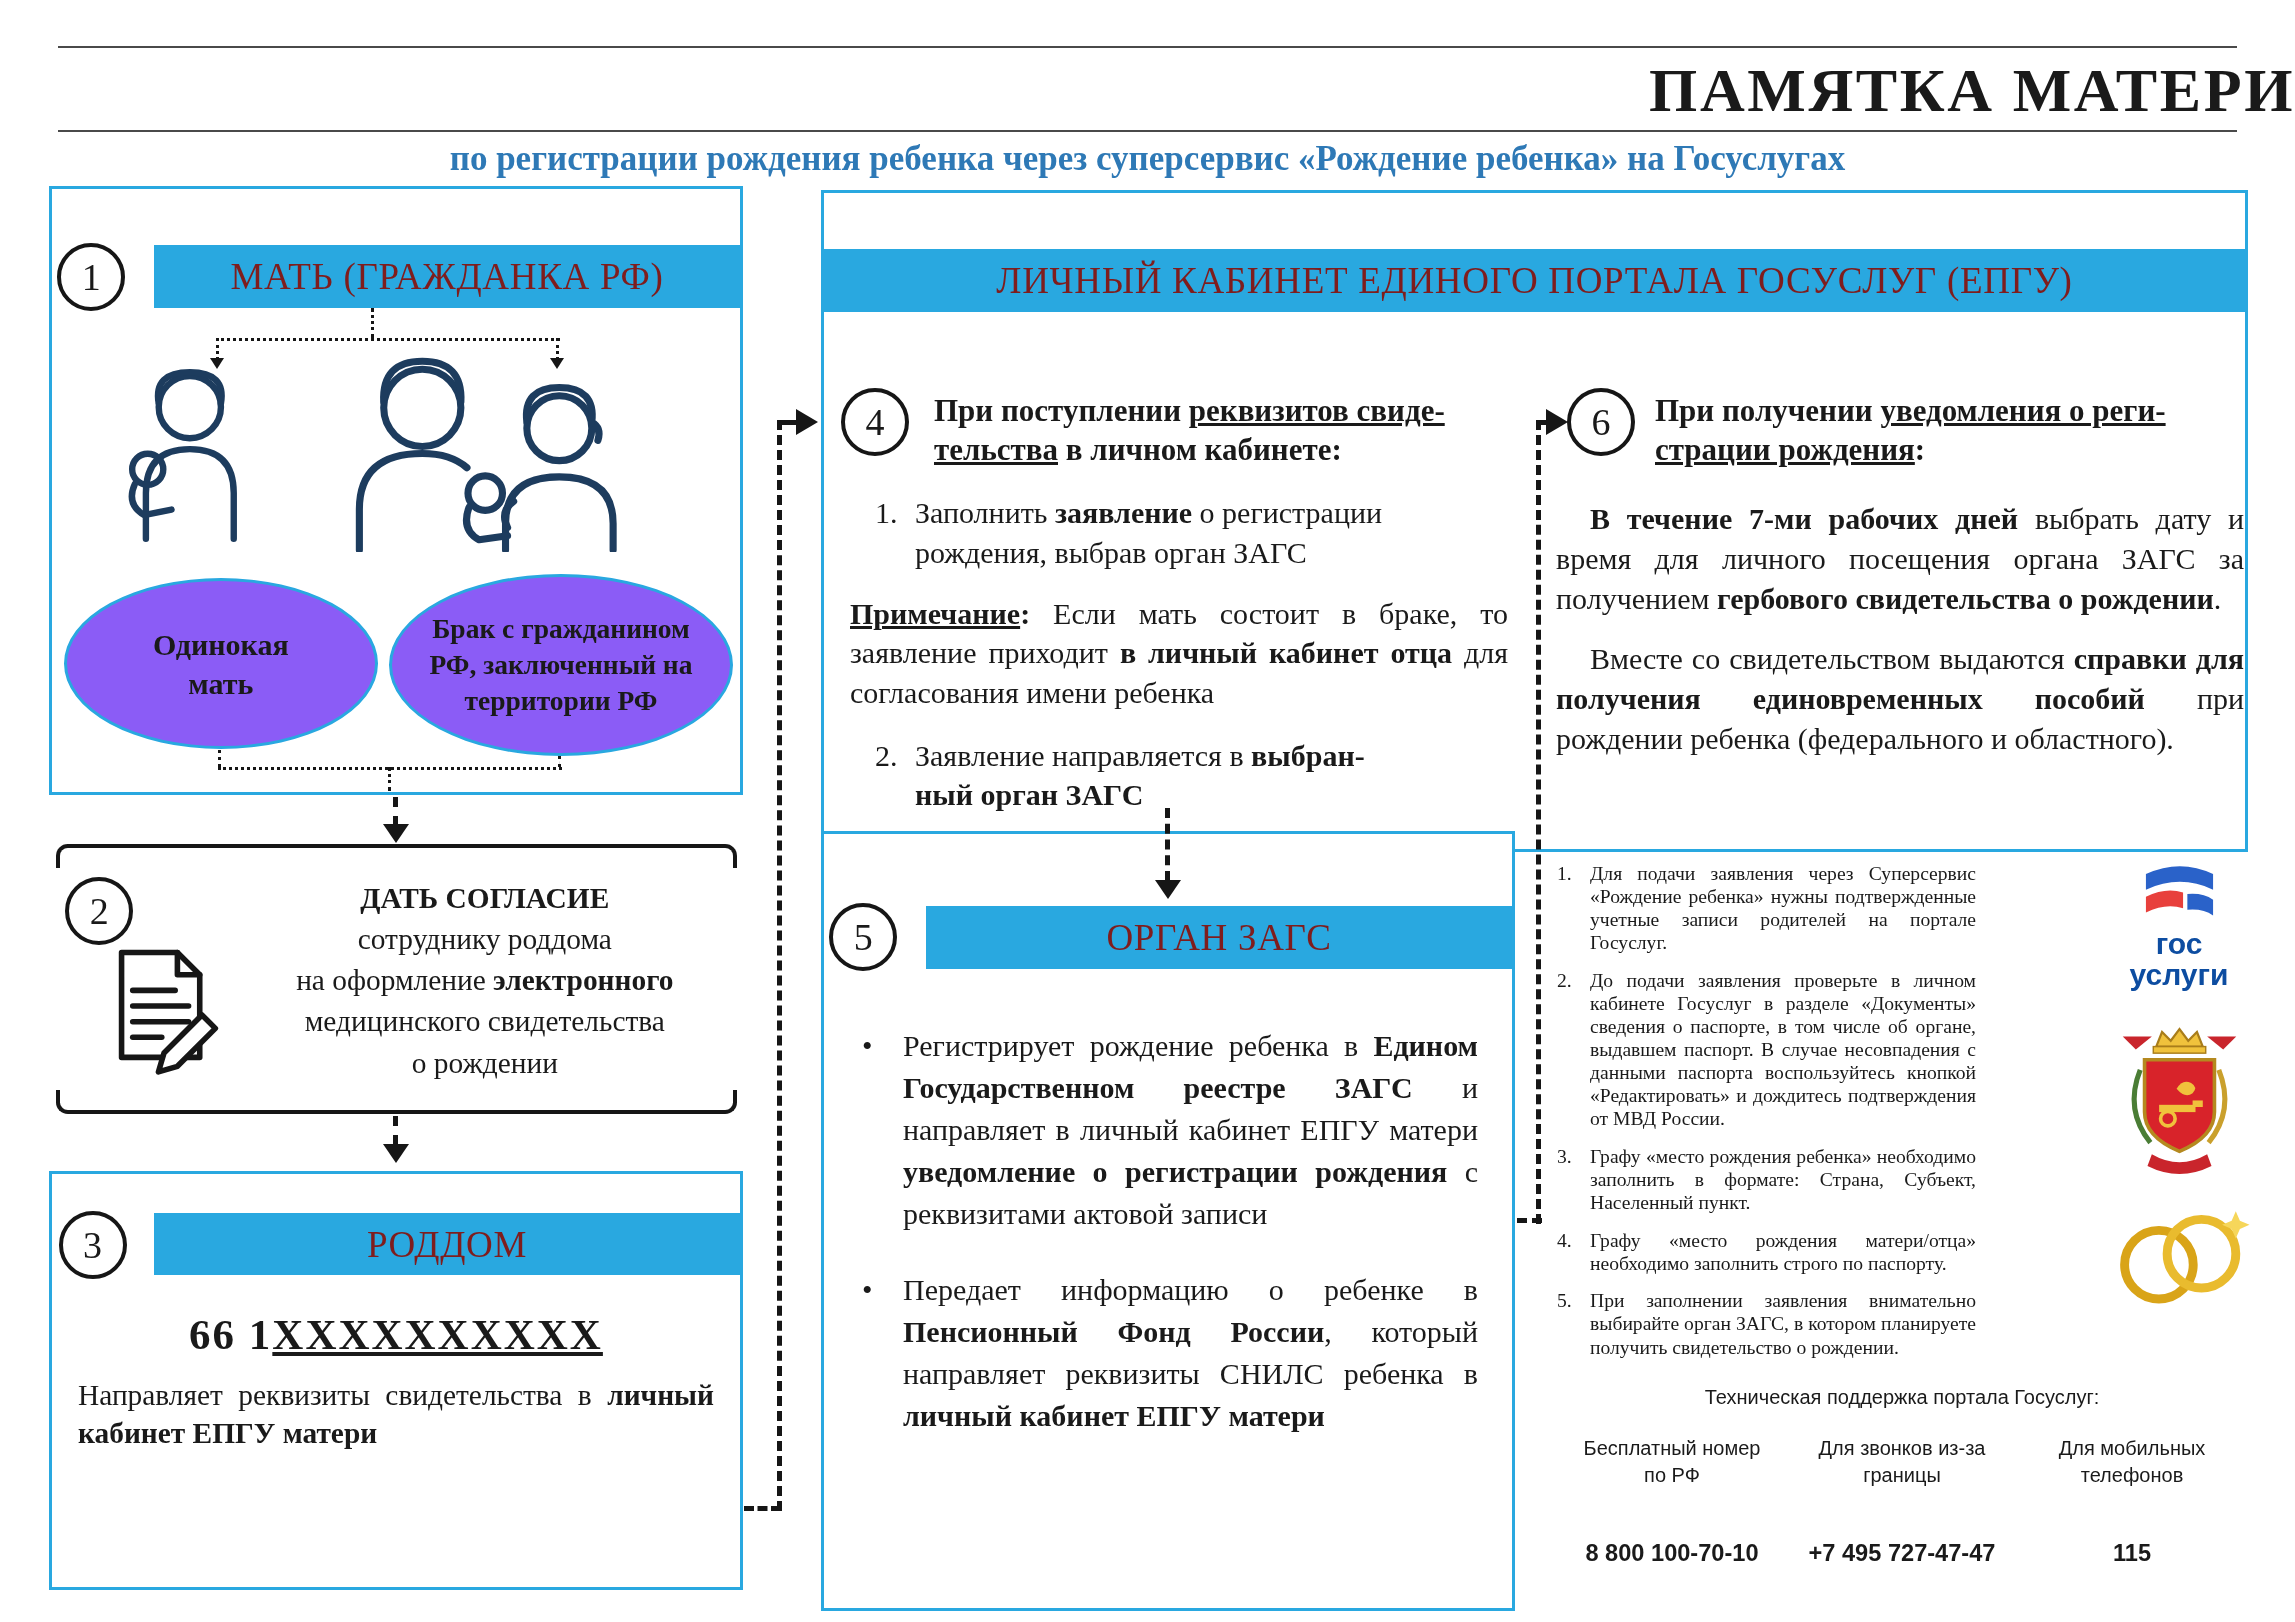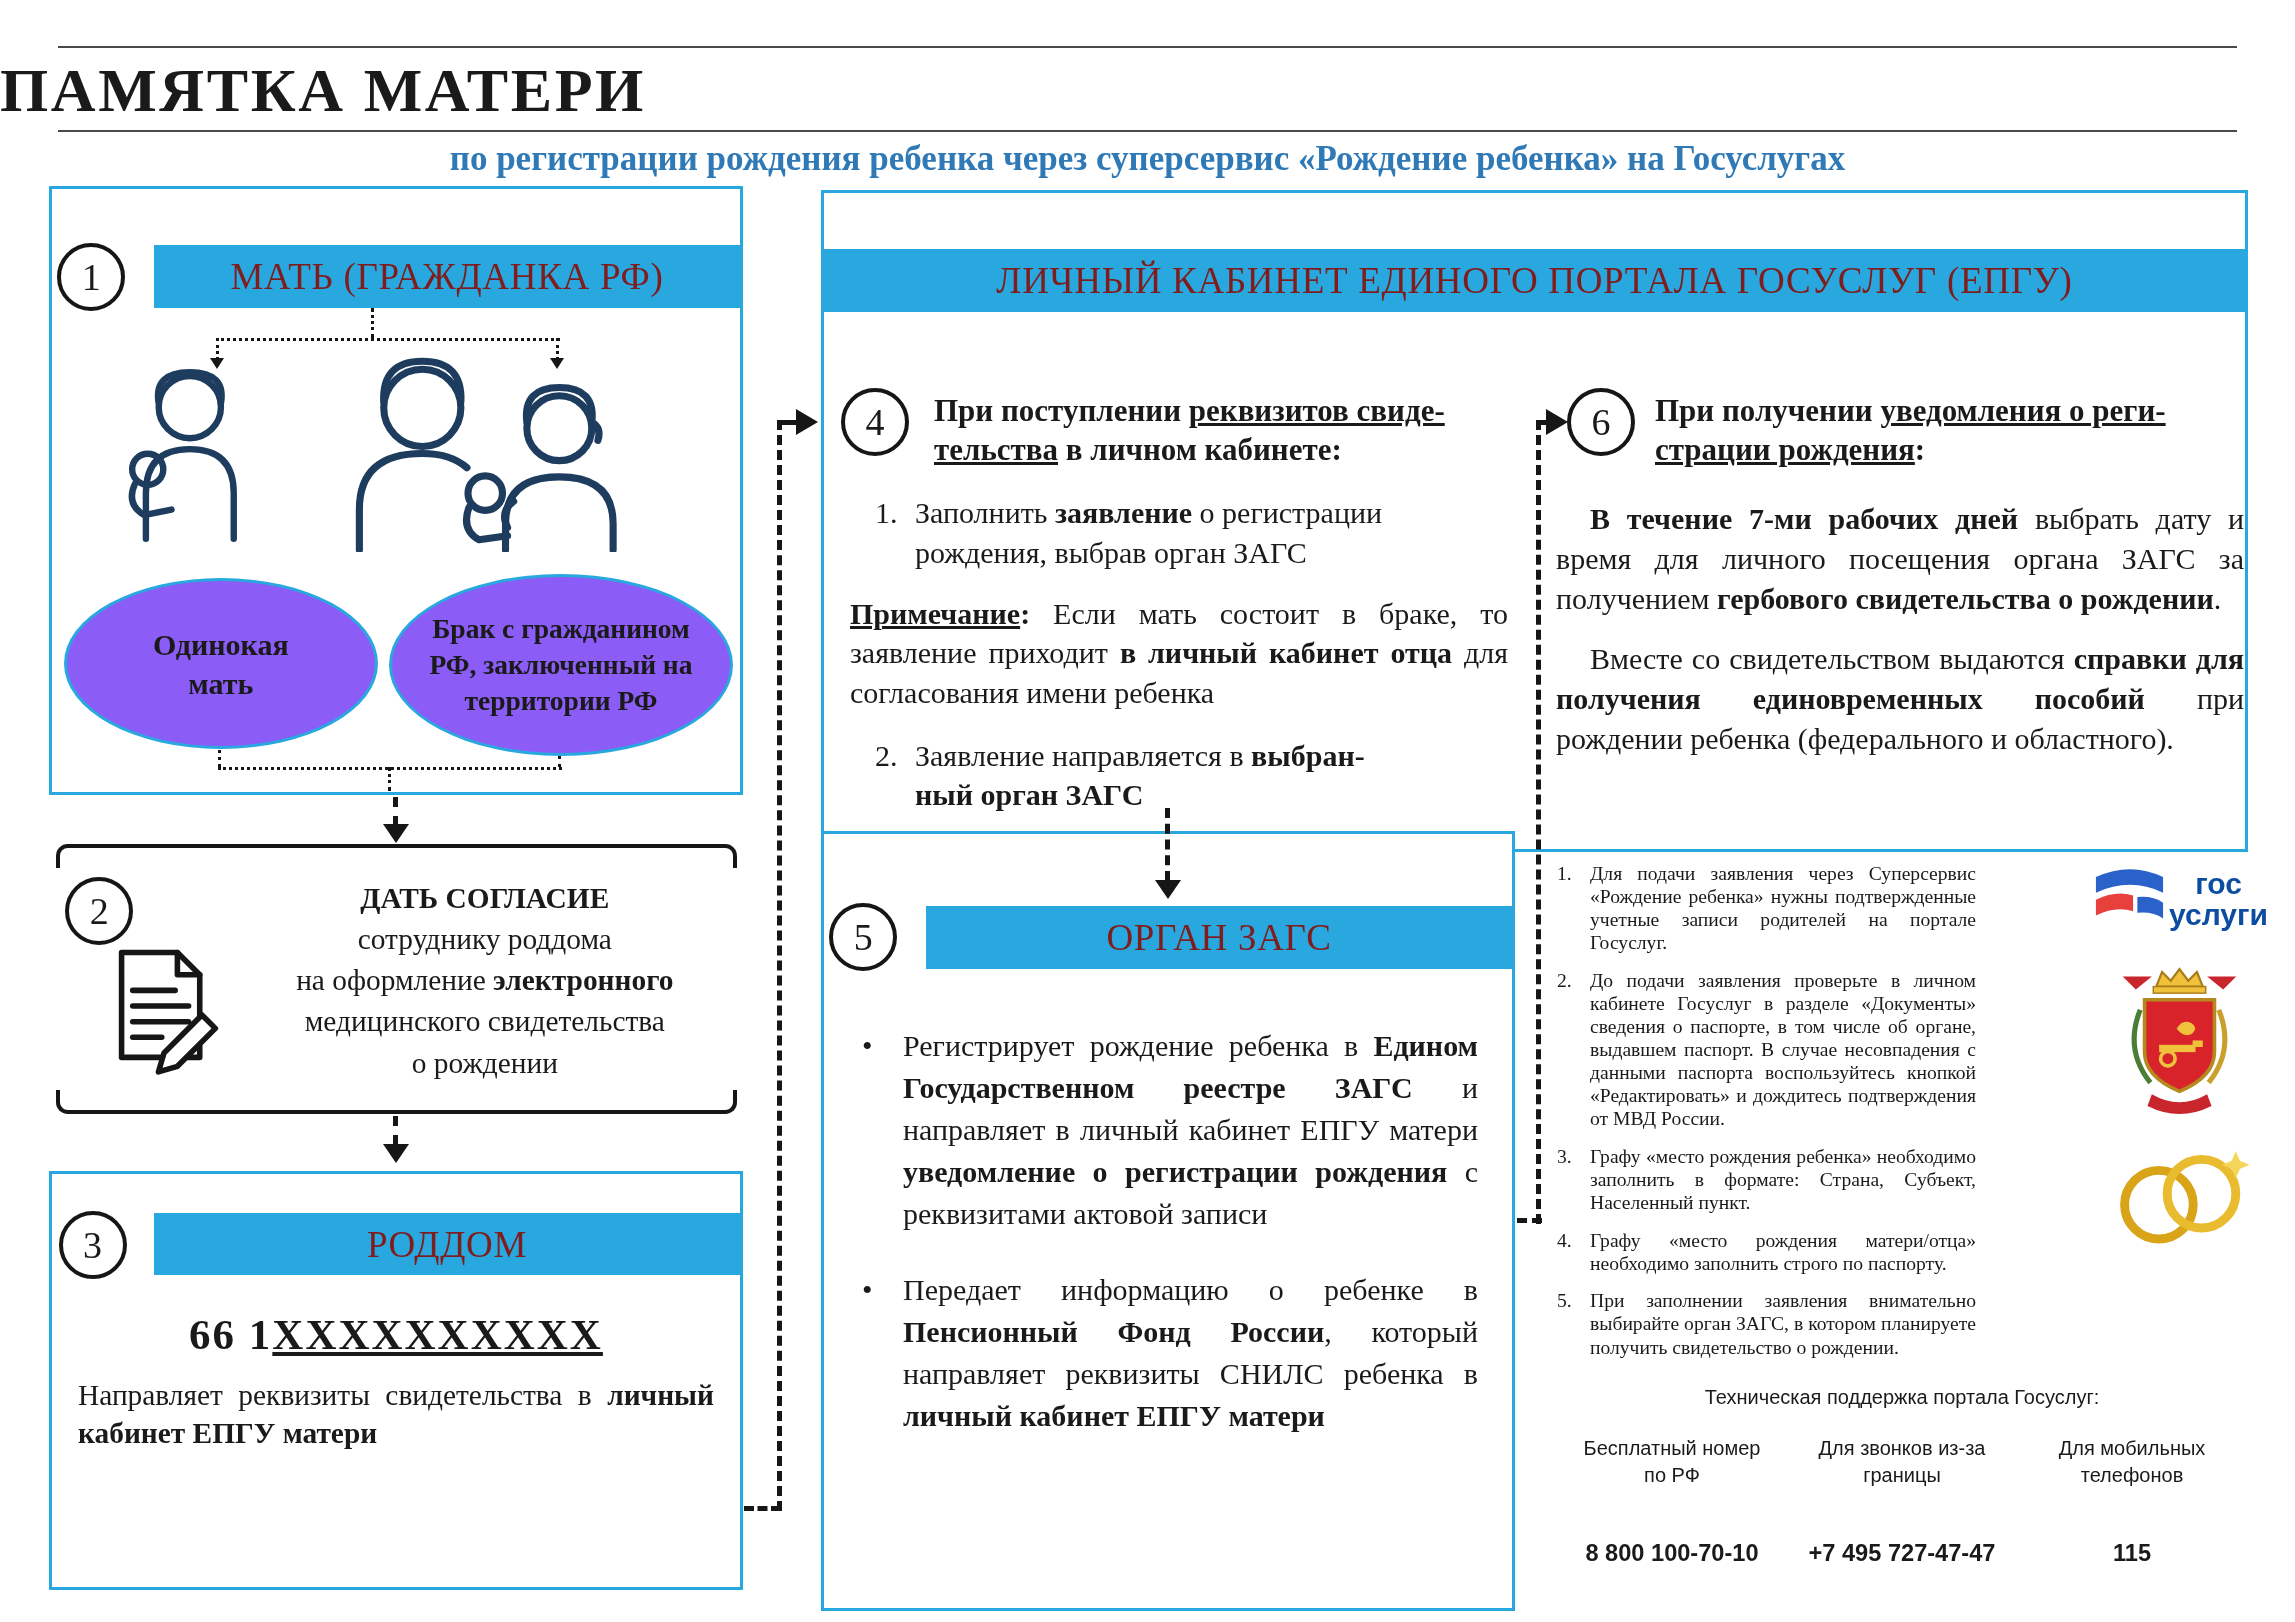--- a/index.html
+++ b/index.html
@@ -2,21 +2,21 @@
 <html lang="ru" style="--accent-blue: #29a8e0; --subtitle-blue: #2e79b6; --ink: #1a1a1a; --icon-line: #1d3c5e; --gold: #d9a418; --heraldic-red: #d8232a; --logo-blue: #0d4da1;font-size:10.5px"><head>
 <meta charset="utf-8">
 <style>
   *{margin:0;padding:0;box-sizing:border-box}
   html,body{background:#9a9a9a}
   .page{position:relative;width:2295px;height:1623px;background:#fff;overflow:hidden;
         font-family:"Liberation Serif","DejaVu Serif",serif;color:var(--ink,#1a1a1a)}
   
   .rule{position:absolute;left:58px;right:58px;border-top:2.6px solid #4a4a4a}
   .r1{top:46px}.r2{top:130px}
-  .page-title{position:absolute;top:55px;left:0;width:100%;text-align:left;
+  .page-title{position:absolute;top:55px;left:0;width:100%;text-align:right;
               font-size:62px;font-weight:700;letter-spacing:2.6px}
   .page-subtitle{position:absolute;top:139px;left:0;width:100%;text-align:center;
                  font-size:35px;font-weight:700;color:var(--subtitle-blue,#2e79b6)}
   
   .box{position:absolute;background:#fff;border:3.3px solid var(--accent-blue,#29a8e0)}
   .bar{position:absolute;background:var(--accent-blue,#29a8e0);color:#7f1d1d;display:flex;
        align-items:center;justify-content:center;font-size:37px;letter-spacing:0.7px;white-space:nowrap}
   .num-circle{position:absolute;width:68px;height:68px;background:#fff;border:4.6px solid #161616;
               border-radius:50%;display:flex;align-items:center;justify-content:center;font-size:38px;z-index:6}
   
@@ -81,21 +81,21 @@
   .ah-right{position:absolute;width:0;height:0;border-top:13.7px solid transparent;
             border-bottom:13.7px solid transparent;border-left:22px solid #161616;z-index:7}
   
   .notes{position:absolute;left:1557px;top:862px;width:419px}
   .note{display:flex;margin-bottom:14.4px}
   .note-num{flex:0 0 33px;font-size:19.6px;line-height:1.18}
   .note-text{flex:1;font-size:19.6px;line-height:1.18;text-align:justify}
   
   .side-icons{position:absolute;left:2097px;top:864px;width:164px;display:flex;
               flex-direction:column;align-items:center;gap:27.5px}
-  .gos-logo{display:flex;flex-direction:row;align-items:center}
+  .gos-logo{display:flex;flex-direction:column;align-items:center}
   .gos-text{font-family:"Liberation Sans","DejaVu Sans",sans-serif;font-weight:700;
             color:var(--logo-blue,#0d4da1);font-size:30px;line-height:1.02;text-align:center;margin-top:5.2px}
   
   .support{position:absolute;left:1557px;top:1386px;width:690px;
            font-family:"Liberation Sans","DejaVu Sans",sans-serif}
   .support-title{text-align:center;font-size:20px;font-weight:400}
   .support-cols{display:flex;margin-top:26px}
   .support-col{flex:1;text-align:center}
   .support-label{font-size:20px;line-height:1.35}
   .support-value{font-size:23.6px;font-weight:700;margin-top:51px}

